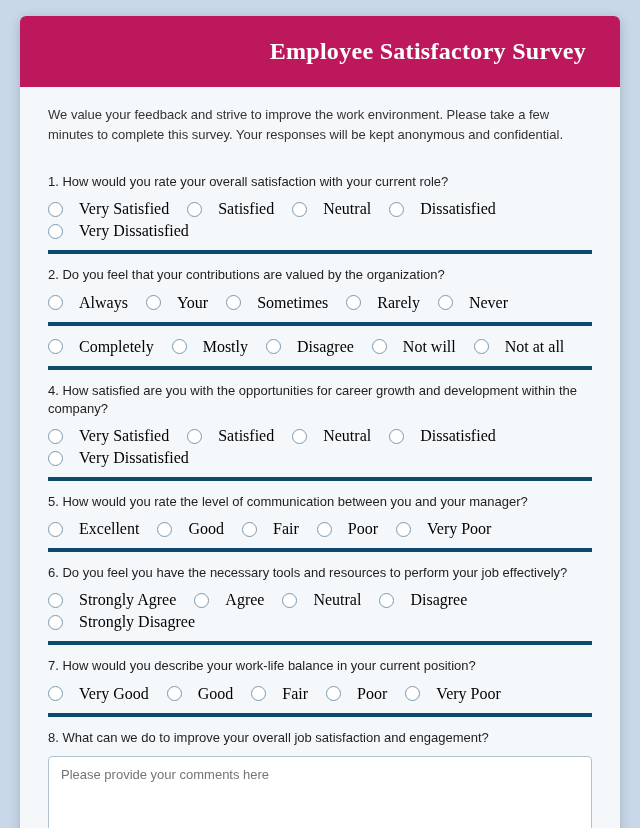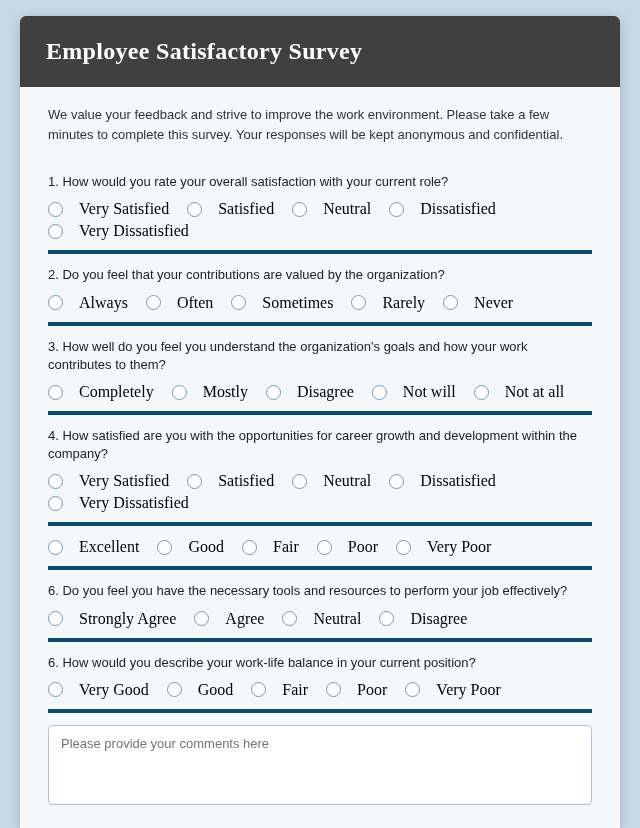--- a/index.html
+++ b/index.html
@@ -16,23 +16,23 @@
 
     .survey-card {
       width: 600px;
       background: #f5f8fb;
       border-radius: 6px;
       overflow: hidden;
       box-shadow: 0 2px 12px rgba(0,0,0,0.18);
     }
 
     .survey-header {
-      background: #404040;
-      padding: 22px 26px;
-      text-align: left;
+      background: #be185d;
+      padding: 22px 34px;
+      text-align: right;
     }
 
     .survey-header h1 {
       color: #ffffff;
       font-size: 24px;
       font-weight: bold;
       font-family: 'Georgia', serif;
       letter-spacing: 0.3px;
     }
 
@@ -160,38 +160,37 @@
         </div>
         <div class="question-block">
           <p class="question-text">2. Do you feel that your contributions are valued by the organization?</p>
           <div class="options-row">
             <label class="radio-option">
               <input type="radio" name="q2" value="Always" style="">
               <span>Always</span>
             </label>
             <label class="radio-option">
               <input type="radio" name="q2" value="Often" style="">
-              <span>Often</span>
+              <span>Your</span>
             </label>
             <label class="radio-option">
               <input type="radio" name="q2" value="Sometimes" style="">
               <span>Sometimes</span>
             </label>
             <label class="radio-option">
               <input type="radio" name="q2" value="Rarely" style="">
               <span>Rarely</span>
             </label>
             <label class="radio-option">
               <input type="radio" name="q2" value="Never" style="">
               <span>Never</span>
             </label>
           </div>
         </div>
         <div class="question-block">
-          <p class="question-text">3. How well do you feel you understand the organization's goals and how your work contributes to them?</p>
           <div class="options-row">
             <label class="radio-option">
               <input type="radio" name="q3" value="Completely" style="">
               <span>Completely</span>
             </label>
             <label class="radio-option">
               <input type="radio" name="q3" value="Mostly" style="">
               <span>Mostly</span>
             </label>
             <label class="radio-option">
@@ -227,20 +226,21 @@
               <input type="radio" name="q4" value="Dissatisfied" style="">
               <span>Dissatisfied</span>
             </label>
             <label class="radio-option">
               <input type="radio" name="q4" value="Very Dissatisfied" style="">
               <span>Very Dissatisfied</span>
             </label>
           </div>
         </div>
         <div class="question-block">
+          <p class="question-text">5. How would you rate the level of communication between you and your manager?</p>
           <div class="options-row">
             <label class="radio-option">
               <input type="radio" name="q5" value="Excellent" style="">
               <span>Excellent</span>
             </label>
             <label class="radio-option">
               <input type="radio" name="q5" value="Good" style="">
               <span>Good</span>
             </label>
             <label class="radio-option">
@@ -269,24 +269,28 @@
               <span>Agree</span>
             </label>
             <label class="radio-option">
               <input type="radio" name="q6" value="Neutral" style="">
               <span>Neutral</span>
             </label>
             <label class="radio-option">
               <input type="radio" name="q6" value="Disagree" style="">
               <span>Disagree</span>
             </label>
-          </div>
-        </div>
-        <div class="question-block">
-          <p class="question-text">6. How would you describe your work-life balance in your current position?</p>
+            <label class="radio-option">
+              <input type="radio" name="q6" value="Strongly Disagree" style="">
+              <span>Strongly Disagree</span>
+            </label>
+          </div>
+        </div>
+        <div class="question-block">
+          <p class="question-text">7. How would you describe your work-life balance in your current position?</p>
           <div class="options-row">
             <label class="radio-option">
               <input type="radio" name="q7" value="Very Good" style="">
               <span>Very Good</span>
             </label>
             <label class="radio-option">
               <input type="radio" name="q7" value="Good" style="">
               <span>Good</span>
             </label>
             <label class="radio-option">
@@ -296,17 +300,17 @@
             <label class="radio-option">
               <input type="radio" name="q7" value="Poor" style="">
               <span>Poor</span>
             </label>
             <label class="radio-option">
               <input type="radio" name="q7" value="Very Poor" style="">
               <span>Very Poor</span>
             </label>
           </div>
         </div>
-        <div class="textarea-block"><textarea class="comments-textarea" placeholder="Please provide your comments here" style=""></textarea></div>
+        <div class="textarea-block"><p class="question-text">8. What can we do to improve your overall job satisfaction and engagement?</p><textarea class="comments-textarea" placeholder="Please provide your comments here" style=""></textarea></div>
       </div>
   </div>
 
 </div>
 
 </body></html>

